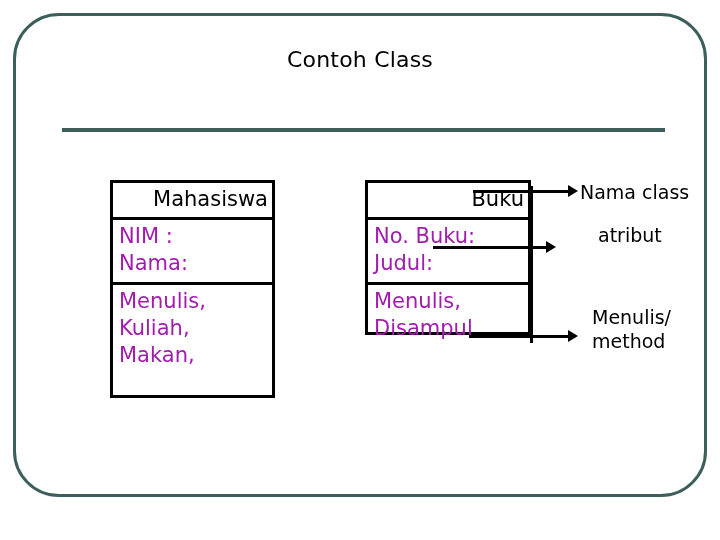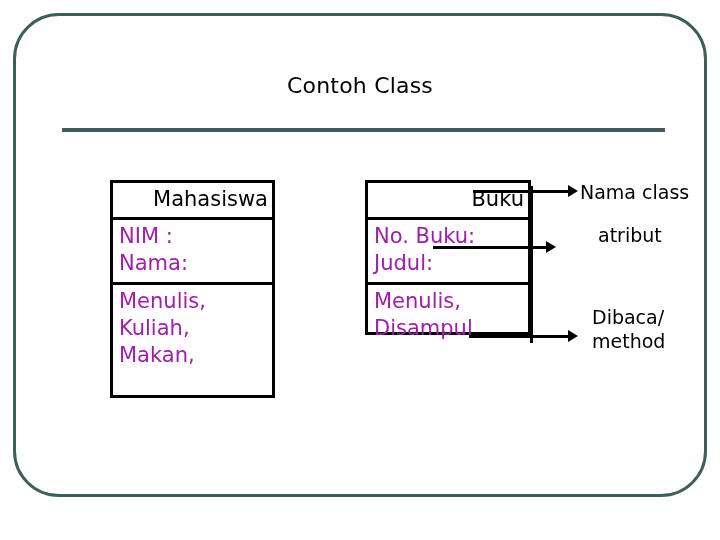--- a/index.html
+++ b/index.html
@@ -22,21 +22,21 @@
     width: 694px;
     height: 484px;
     box-sizing: border-box;
     border: 3px solid #3d5f5c;
     border-radius: 46px;
   }
 
   #slide-title {
     position: absolute;
     left: 0;
-    top: 73px;
+    top: 47px;
     width: 720px;
     text-align: center;
     font-size: 22px;
     color: #000000;
     letter-spacing: 0.2px;
     white-space: nowrap;
   }
 
   #title-rule {
     position: absolute;
@@ -165,15 +165,15 @@
 
 <div class="leader" style="left:433px; top:246px; width:115px;"></div>
 <div class="arrow-head" style="left:546px; top:241px;"></div>
 
 <div class="leader" style="left:469px; top:335px; width:101px;"></div>
 <div class="arrow-head" style="left:568px; top:330px;"></div>
 
 <div class="annot" id="annot-nama-class">Nama class</div>
 <div class="annot" id="annot-atribut">atribut</div>
 <div class="annot" id="annot-metoda">
-  <div>Dibaca/</div>
+  <div>Menulis/</div>
   <div>method</div>
 </div>
 
 </body></html>

